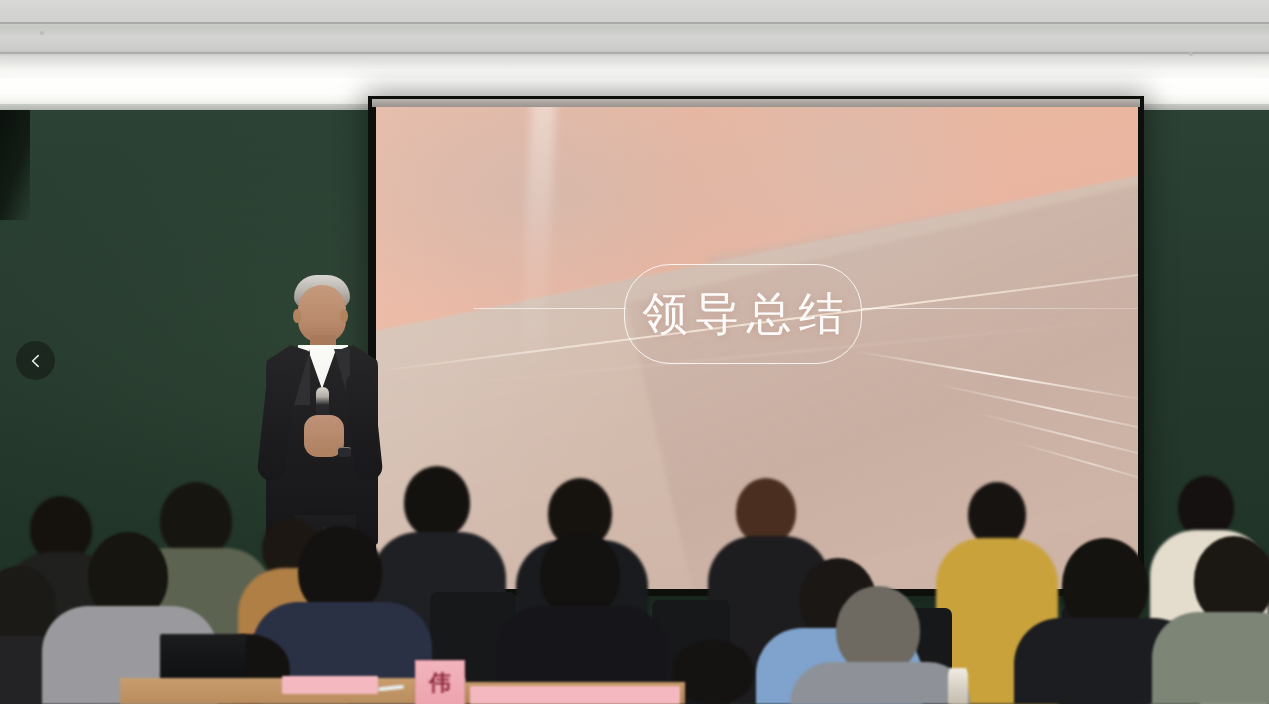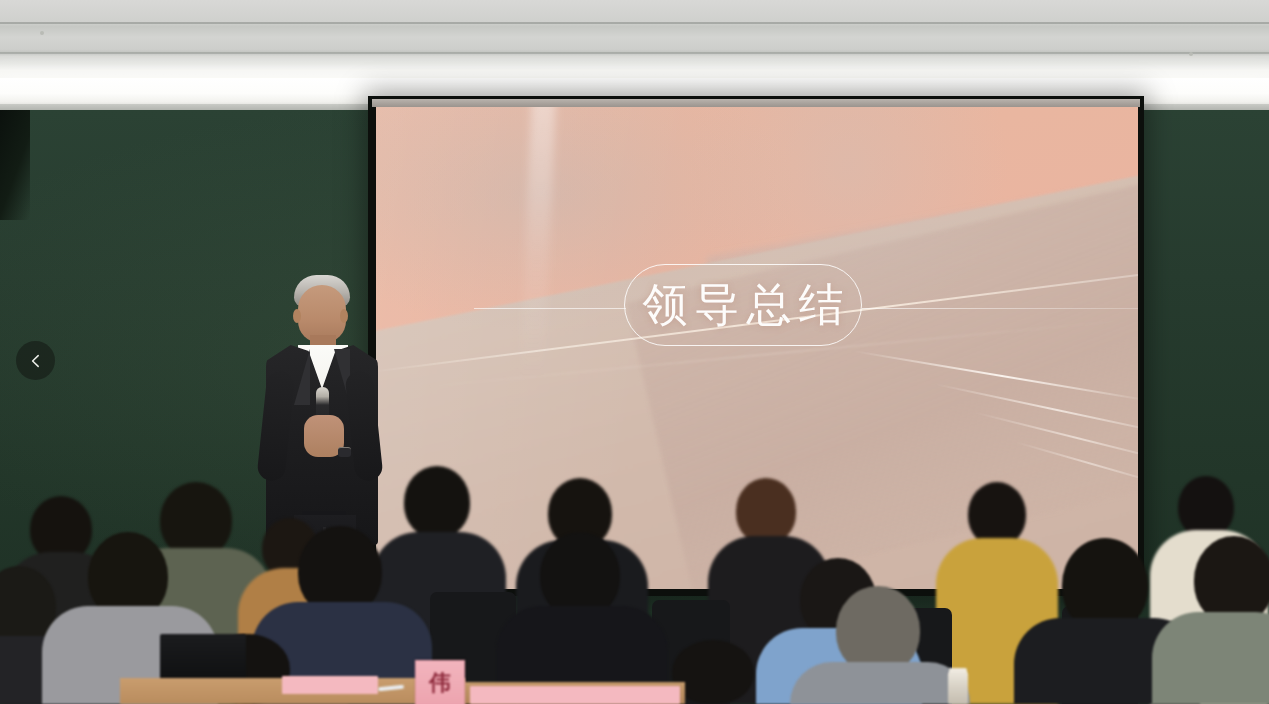--- a/index.html
+++ b/index.html
@@ -122,21 +122,21 @@
   }
   .sweep2{
     position:absolute;left:40px;top:246px;width:720px;height:1px;
     background:linear-gradient(90deg,rgba(255,255,255,0),rgba(255,250,242,.30) 50%,rgba(255,255,255,0));
     transform:rotate(-5.4deg);
     filter:blur(1px);
   }
 
   
   .title-pill{
-    position:absolute;left:248px;top:157px;width:238px;height:82px;
+    position:absolute;left:248px;top:157px;width:238px;height:100px;
     border:1.4px solid rgba(255,255,255,.85);
     border-radius:46px;
     display:flex;align-items:center;justify-content:center;
     box-sizing:border-box;
   }
   .title-text{
     color:#fdfcfb;
     font-size:45px;
     letter-spacing:7px;
     font-weight:400;

